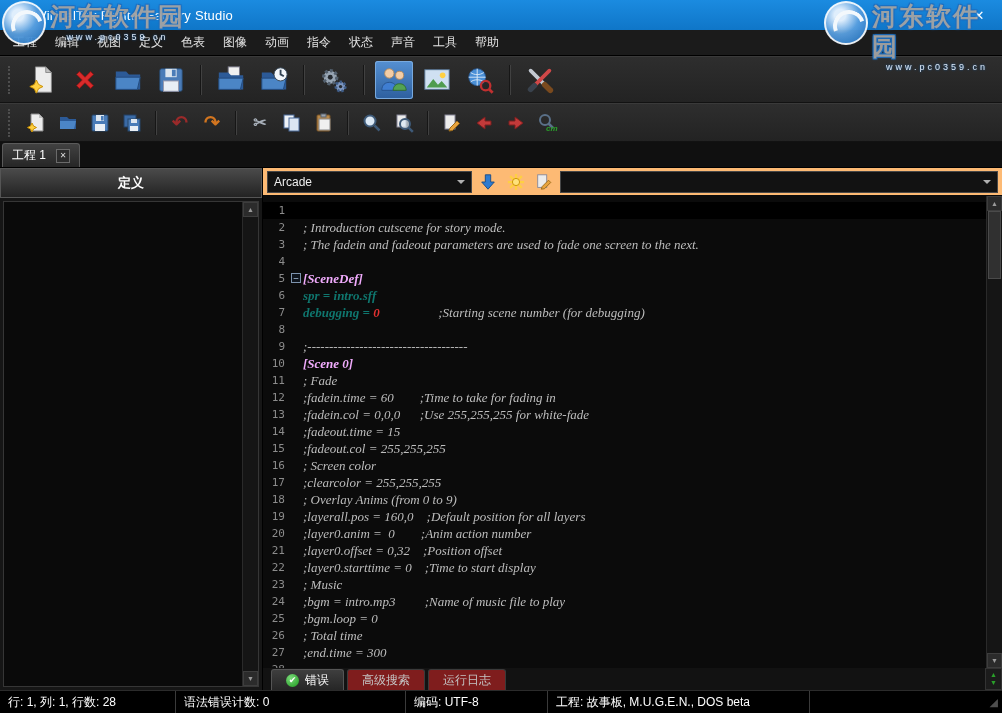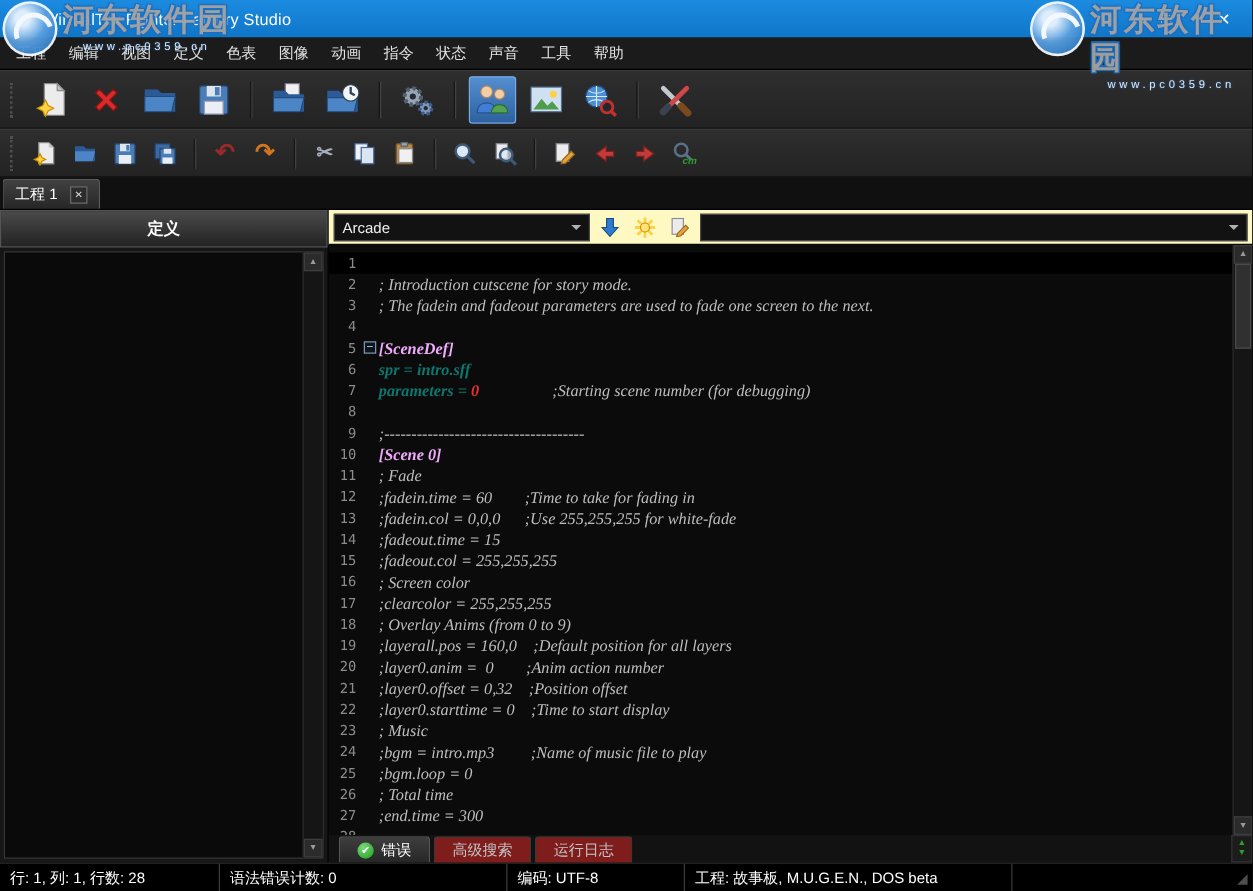--- a/index.html
+++ b/index.html
@@ -43,21 +43,21 @@
   .lp-header { height:30px; background:linear-gradient(#4a4a4a,#232323); border:1px solid #555; display:flex; align-items:center; justify-content:center; color:#fff; font-size:13px; font-weight:bold; }
   .lp-body { flex:1; margin:3px; background:#0a0a0a; border:1px solid #363636; display:flex; }
   .lp-list { flex:1; }
   .vscroll { width:16px; background:#151515; border-left:1px solid #2a2a2a; display:flex; flex-direction:column; }
   .sbtn { height:15px; background:#2b2b2b; border:1px solid #3d3d3d; color:#9a9a9a; font-size:7px; display:flex; align-items:center; justify-content:center; }
   .strack { flex:1; }
   .sthumb { height:68px; margin:0 1px; background:#303030; border:1px solid #4a4a4a; }
 
   
   .right-panel { flex:1; display:flex; flex-direction:column; min-width:0; }
-  .editor-bar { height:28px; background:#fef9c3; border-bottom:1px solid #0a0a0a; display:flex; align-items:center; padding:0 4px; gap:4px; }
+  .editor-bar { height:28px; background:#fdba74; border-bottom:1px solid #0a0a0a; display:flex; align-items:center; padding:0 4px; gap:4px; }
   .dropdown { height:22px; background:#121212; border:1px solid #474747; color:#eee; font-size:12px; display:flex; align-items:center; padding:0 6px; }
   .dd1 { width:205px; }
   .dd2 { flex:1; }
   .dd-chev { margin-left:auto; width:0; height:0; border:4px solid transparent; border-top-color:#b0b0b0; margin-top:4px; }
   .ebtn { width:24px; height:24px; display:flex; align-items:center; justify-content:center; }
 
   
   .editor { flex:1; background:#0b0b0b; display:flex; min-height:0; }
   .code-area { flex:1; overflow:hidden; padding-top:6px; font-family:"DejaVu Sans Mono", monospace; }
   .line { display:flex; height:17px; line-height:17px; font-size:13px; white-space:pre; }
@@ -362,21 +362,21 @@
       </div>
 
       <div class="editor">
         <div class="code-area">
             <div class="line cur"><span class="ln">1</span><span class="fold"></span><span class="codetext"></span></div>
             <div class="line"><span class="ln">2</span><span class="fold"></span><span class="codetext"><span class="cmt">; Introduction cutscene for story mode.</span></span></div>
             <div class="line"><span class="ln">3</span><span class="fold"></span><span class="codetext"><span class="cmt">; The fadein and fadeout parameters are used to fade one screen to the next.</span></span></div>
             <div class="line"><span class="ln">4</span><span class="fold"></span><span class="codetext"></span></div>
             <div class="line"><span class="ln">5</span><span class="fold"><span class="foldbox">−</span></span><span class="codetext"><span class="sec">[SceneDef]</span></span></div>
             <div class="line"><span class="ln">6</span><span class="fold"></span><span class="codetext"><span class="key">spr = intro.sff</span></span></div>
-            <div class="line"><span class="ln">7</span><span class="fold"></span><span class="codetext"><span class="key">parameters = </span><span class="red">0</span><span class="cmt">                  ;Starting scene number (for debugging)</span></span></div>
+            <div class="line"><span class="ln">7</span><span class="fold"></span><span class="codetext"><span class="key">debugging = </span><span class="red">0</span><span class="cmt">                  ;Starting scene number (for debugging)</span></span></div>
             <div class="line"><span class="ln">8</span><span class="fold"></span><span class="codetext"></span></div>
             <div class="line"><span class="ln">9</span><span class="fold"></span><span class="codetext"><span class="cmt">;-------------------------------------</span></span></div>
             <div class="line"><span class="ln">10</span><span class="fold"></span><span class="codetext"><span class="sec">[Scene 0]</span></span></div>
             <div class="line"><span class="ln">11</span><span class="fold"></span><span class="codetext"><span class="cmt">; Fade</span></span></div>
             <div class="line"><span class="ln">12</span><span class="fold"></span><span class="codetext"><span class="cmt">;fadein.time = 60        ;Time to take for fading in</span></span></div>
             <div class="line"><span class="ln">13</span><span class="fold"></span><span class="codetext"><span class="cmt">;fadein.col = 0,0,0      ;Use 255,255,255 for white-fade</span></span></div>
             <div class="line"><span class="ln">14</span><span class="fold"></span><span class="codetext"><span class="cmt">;fadeout.time = 15</span></span></div>
             <div class="line"><span class="ln">15</span><span class="fold"></span><span class="codetext"><span class="cmt">;fadeout.col = 255,255,255</span></span></div>
             <div class="line"><span class="ln">16</span><span class="fold"></span><span class="codetext"><span class="cmt">; Screen color</span></span></div>
             <div class="line"><span class="ln">17</span><span class="fold"></span><span class="codetext"><span class="cmt">;clearcolor = 255,255,255</span></span></div>

